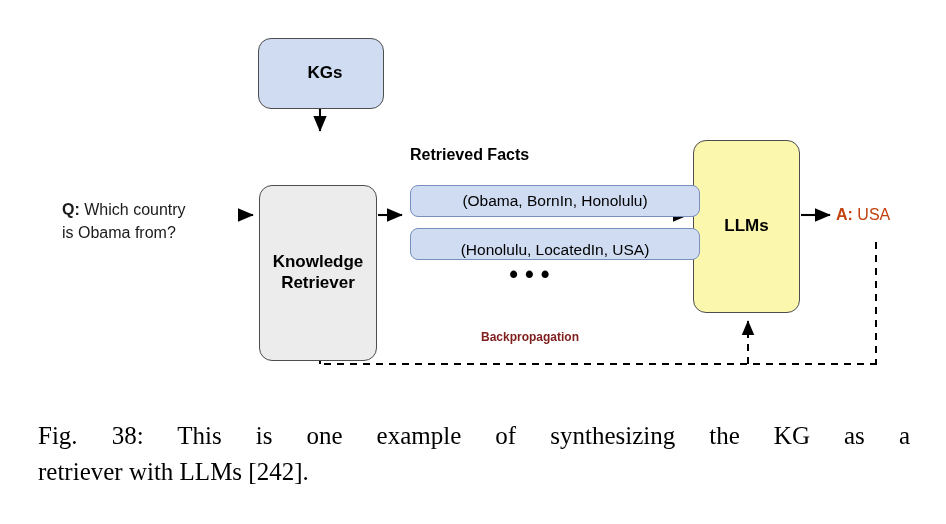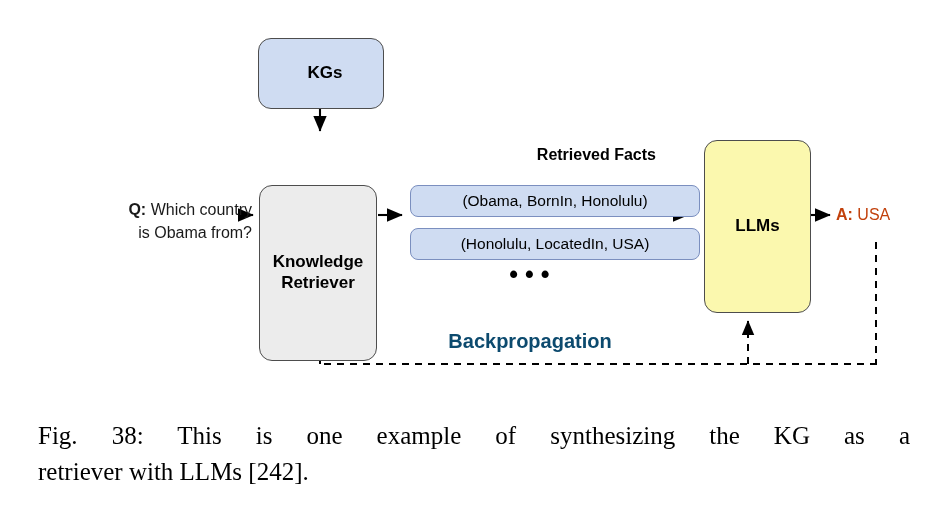--- a/index.html
+++ b/index.html
@@ -64,48 +64,47 @@
     margin-top: 48px;
   }
 
   #node-llms {
     left: 693px;
     top: 140px;
     width: 107px;
     height: 173px;
     background: #fbf8ae;
     font-size: 17px;
-    margin-left: 11px;
   }
 
   .fact-box {
     position: absolute;
     box-sizing: border-box;
     left: 410px;
     width: 290px;
     height: 32px;
     background: #cfdcf2;
     border: 1.2px solid #7b8fbf;
     border-radius: 8px;
     display: flex;
     align-items: center;
     justify-content: center;
     font-size: 15.5px;
     color: #000;
     white-space: nowrap;
   }
   #fact-0 { top: 185px; }
-  #fact-1 { top: 228px; }
+  #fact-1 { top: 228px; align-items: flex-end; }
 
   #retrieved-facts-label {
     position: absolute;
     left: 410px;
     top: 146px;
     width: 246px;
-    text-align: right;
+    text-align: left;
     font-size: 16px;
     font-weight: bold;
     color: #000;
   }
 
   #ellipsis {
     position: absolute;
     left: 410px;
     top: 262px;
     width: 246px;
@@ -115,21 +114,21 @@
     letter-spacing: 7px;
     color: #000;
     line-height: 1;
   }
 
   #question {
     position: absolute;
     left: 62px;
     top: 198px;
     width: 190px;
-    text-align: right;
+    text-align: left;
     font-size: 16px;
     color: #1a1a1a;
     line-height: 1.45;
   }
   #question .qmark { font-weight: bold; }
 
   #answer {
     position: absolute;
     left: 836px;
     top: 206px;
@@ -138,23 +137,23 @@
     white-space: nowrap;
   }
   #answer .amark { font-weight: bold; }
 
   #backprop-label {
     position: absolute;
     left: 400px;
     top: 330px;
     width: 260px;
     text-align: center;
-    font-size: 20px;
-    font-weight: bold;
-    color: #0c4a6e;
+    font-size: 12px;
+    font-weight: bold;
+    color: #7f1d1d;
   }
 
   #caption {
     position: absolute;
     left: 38px;
     top: 418px;
     width: 872px;
     font-family: Liberation Serif, serif;
     font-size: 25px;
     line-height: 1.42;

